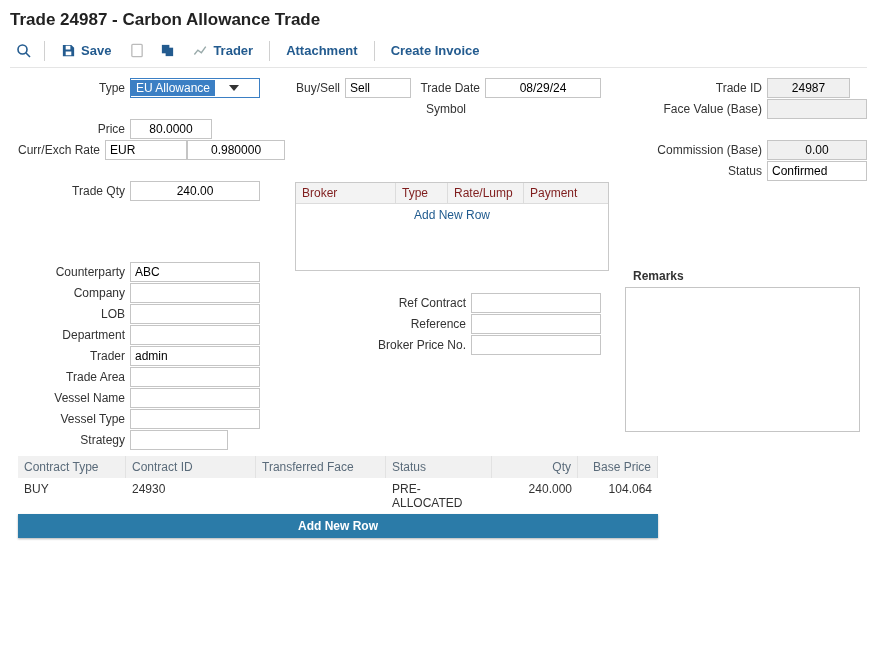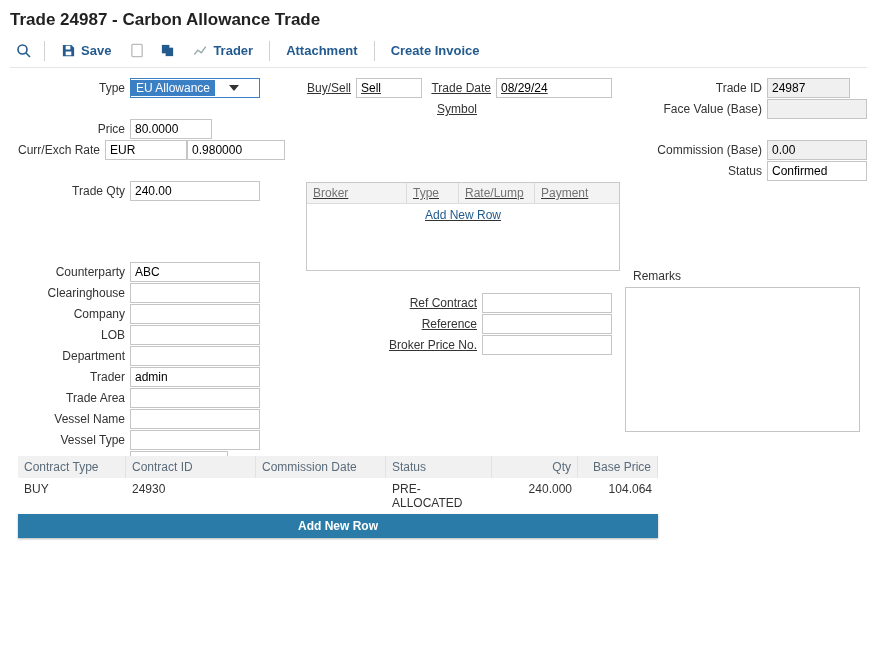--- a/index.html
+++ b/index.html
@@ -73,21 +73,21 @@
     white-space: nowrap;
   }
   .field {
     border: 1px solid #c5c5c5;
     background: #fff;
     height: 20px;
     padding: 2px 4px;
     font-size: 12px;
   }
   .field.ro { background: #f0f0f0; }
-  .field.right { text-align: left; }
+  .field.right { text-align: center; }
   .dropdown {
     position: relative;
     display: inline-flex;
     align-items: center;
     border: 1px solid #3b7fc4;
     height: 20px;
   }
   .dropdown .sel-text {
     background: #3b7fc4;
     color: #ffffff;
@@ -98,21 +98,21 @@
     width: 0; height: 0;
     border-left: 5px solid transparent;
     border-right: 5px solid transparent;
     border-top: 6px solid #333;
     margin: 0 6px 0 14px;
   }
 
   
   .col { position: absolute; }
   .col-left   { left: 8px;   top: 0; width: 250px; }
-  .col-mid    { left: 296px; top: 0; width: 320px; text-decoration: underline; }
+  .col-mid    { left: 285px; top: 0; width: 320px; }
   .col-right  { left: 615px; top: 0; width: 248px; }
 
   .lbl1 { width: 112px; display:inline-block; }
   .lblmr { width: 176px; display:inline-block; }
   .lblr { width: 142px; display:inline-block; }
 
   
   .broker-table {
     border: 1px solid #c9c9c9;
     width: 314px;
@@ -120,21 +120,21 @@
     background: #fff;
   }
   .bt-header {
     display: flex;
     background: #f3f3f3;
   }
   .bt-header div {
     border-right: 1px solid #dcdcdc;
     border-bottom: 1px solid #dcdcdc;
     padding: 3px 6px;
-    color: #737373;
+    color: #7f1d1d;
     font-size: 12px;
   }
   .bt-header div:last-child { border-right: none; }
   .bt-add {
     text-align: center;
     color: #1f5a8e;
     padding: 4px 0;
     cursor: pointer;
     font-size: 12px;
   }
@@ -263,24 +263,20 @@
     <div class="row">
       <span class="label lbl1">Trade Qty</span>
       <input class="field right" style="width: 130px;" value="240.00">
     </div>
     <div style="height:60px;"></div>
     <div class="row">
       <span class="label lbl1">Counterparty</span>
       <input class="field" style="width: 130px;" value="ABC">
     </div>
     <div class="row">
-      <span class="label lbl1">Clearinghouse</span>
-      <input class="field" style="width: 130px;" value="">
-    </div>
-    <div class="row">
       <span class="label lbl1">Company</span>
       <input class="field" style="width: 130px;" value="">
     </div>
     <div class="row">
       <span class="label lbl1">LOB</span>
       <input class="field" style="width: 130px;" value="">
     </div>
     <div class="row">
       <span class="label lbl1">Department</span>
       <input class="field" style="width: 130px;" value="">
@@ -359,30 +355,30 @@
       <span class="label lblr">Commission (Base)</span>
       <input class="field ro right" style="width: 100px;" readonly="" value="0.00">
     </div>
     <div class="row">
       <span class="label lblr">Status</span>
       <input class="field" style="width: 100px;" value="Confirmed">
     </div>
     <div style="height:84px;"></div>
     <div class="row">
       <span class="label" style="width:8px;"></span>
-      <span class="label" style="text-align:left;">Remarks</span>
+      <span class="label" style="text-align:left;font-weight:bold;">Remarks</span>
     </div>
     <textarea class="remarks" style=""></textarea>
   </div>
 
   <div class="grid">
     <div class="grid-header">
       <div class="c-type">Contract Type</div>
       <div class="c-id">Contract ID</div>
-      <div class="c-date">Commission Date</div>
+      <div class="c-date">Transferred Face</div>
       <div class="c-stat">Status</div>
       <div class="c-qty">Qty</div>
       <div class="c-price">Base Price</div>
     </div>
     <div class="grid-row">
       <div class="c-type">BUY</div>
       <div class="c-id">24930</div>
       <div class="c-date"></div>
       <div class="c-stat">PRE-ALLOCATED</div>
       <div class="c-qty">240.000</div>

